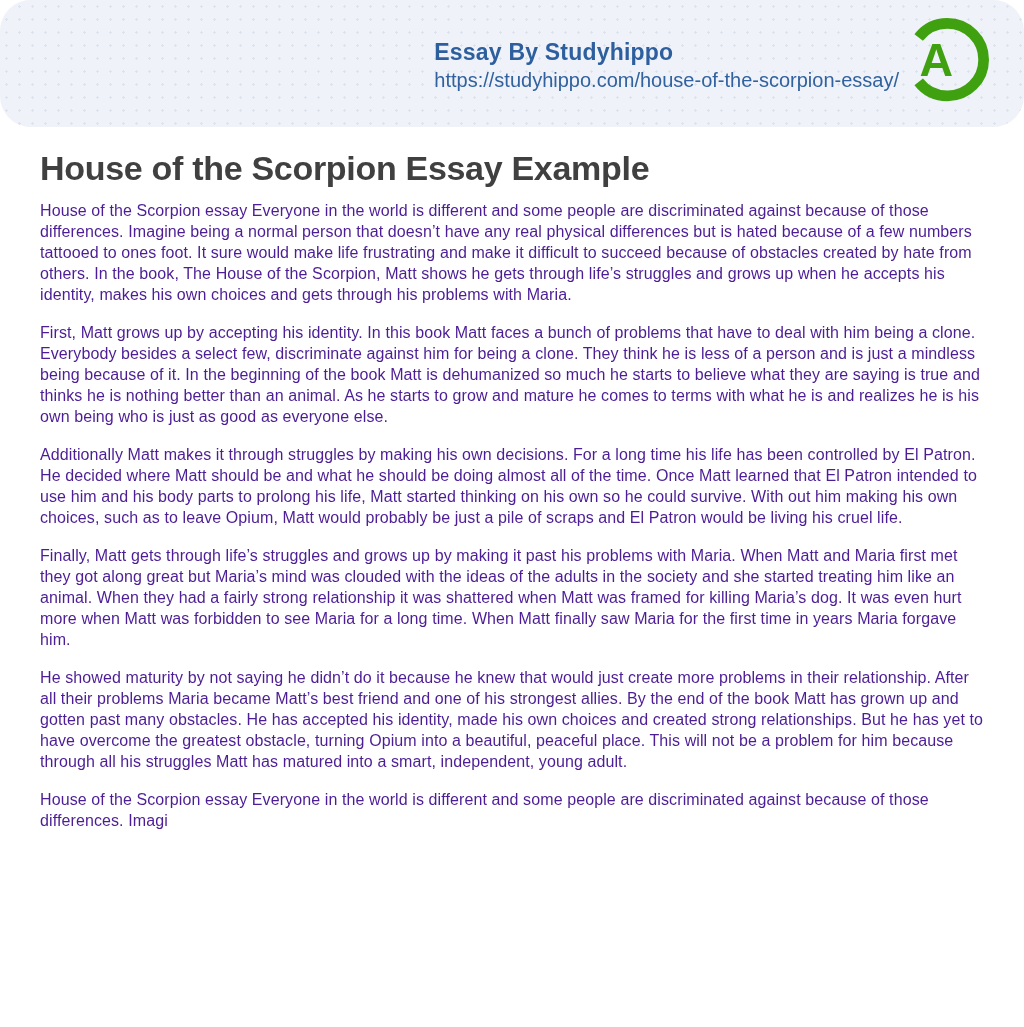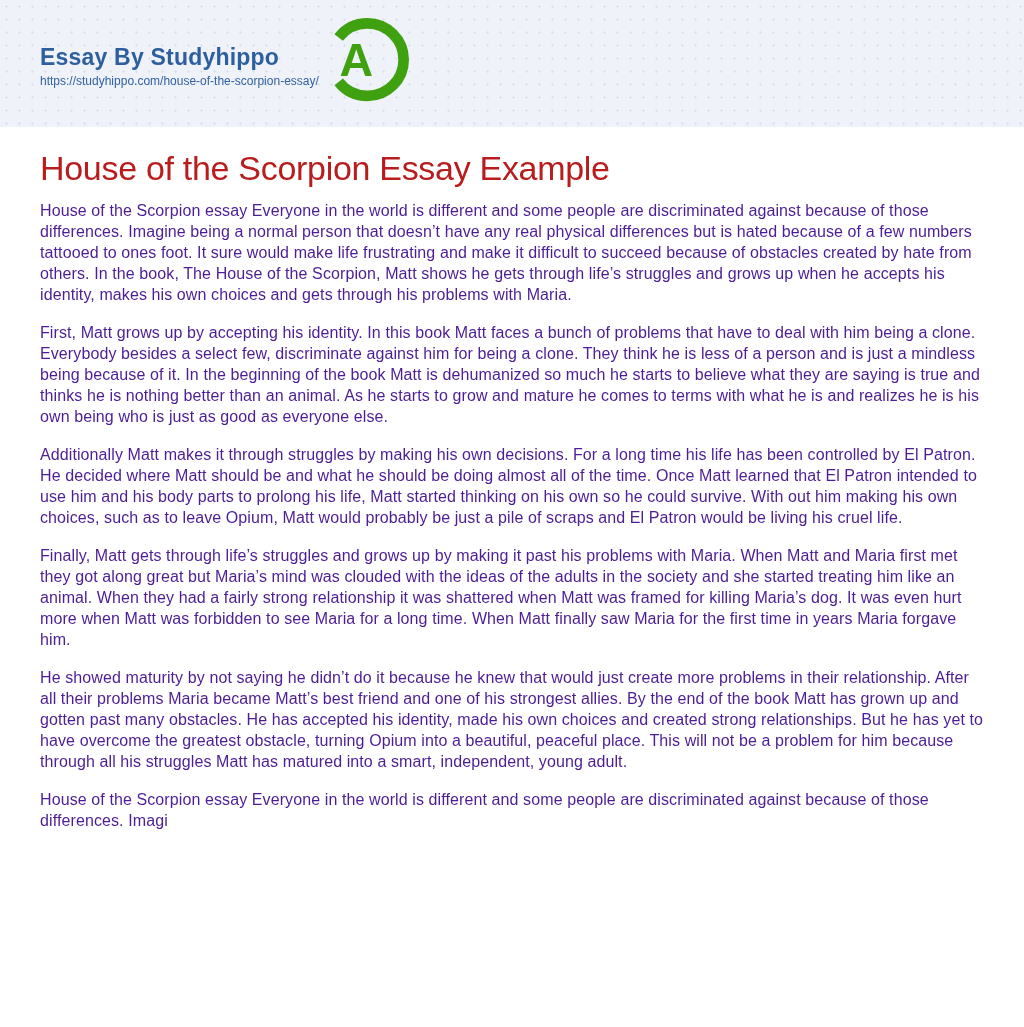--- a/index.html
+++ b/index.html
@@ -12,40 +12,41 @@
     overflow: hidden;
   }
 
   
   .header {
     height: 127px;
     background-color: #eff2f8;
     background-image: radial-gradient(circle, #dde3ed 1.1px, transparent 1.1px);
     background-size: 13px 13px;
     display: flex;
-    justify-content: flex-start;
+    justify-content: flex-end;
     align-items: center;
     padding: 0 32px 0 40px;
+    border-radius: 31px;
   }
   .header-text {
     display: flex;
     flex-direction: column;
     padding-top: 4px;
   }
   .site-title {
     font-size: 23px;
     font-weight: bold;
     color: #2d5f9e;
     letter-spacing: 0.2px;
     text-decoration: none;
     cursor: pointer;
   }
   .page-url {
     margin-top: 3px;
-    font-size: 12px;
+    font-size: 20px;
     color: #31629f;
     text-decoration: none;
     cursor: pointer;
   }
   .logo {
     width: 93px;
     height: 93px;
     margin-top: -4px;
     cursor: pointer;
     flex: 0 0 auto;
@@ -57,22 +58,22 @@
   }
 
   
   main {
     padding: 22px 40px 0 40px;
   }
   h1 {
     margin: 0 0 13px 0;
     font-size: 34px;
     line-height: 38px;
-    font-weight: normal;
-    color: #b91c1c;
+    font-weight: bold;
+    color: #404040;
     letter-spacing: -0.3px;
   }
   .essay p {
     margin: 0 0 17px 0;
     font-size: 16px;
     line-height: 21px;
     color: #4c1d95;
     letter-spacing: 0.1px;
   }
 </style>

